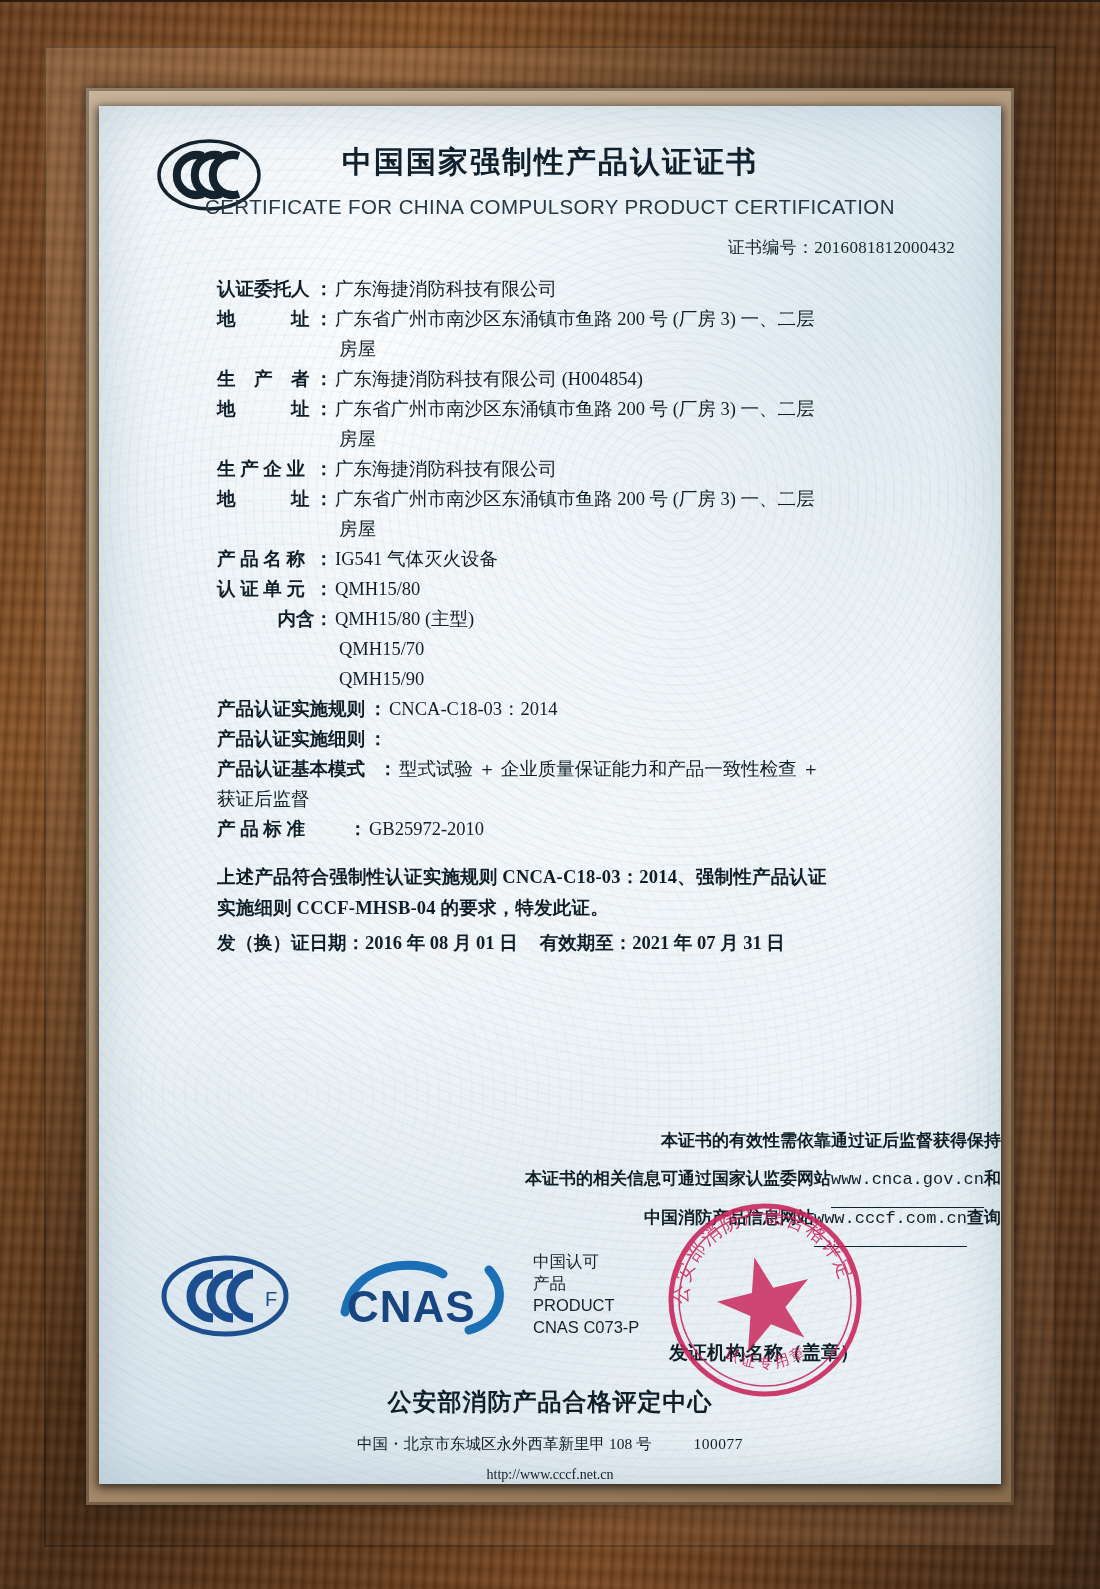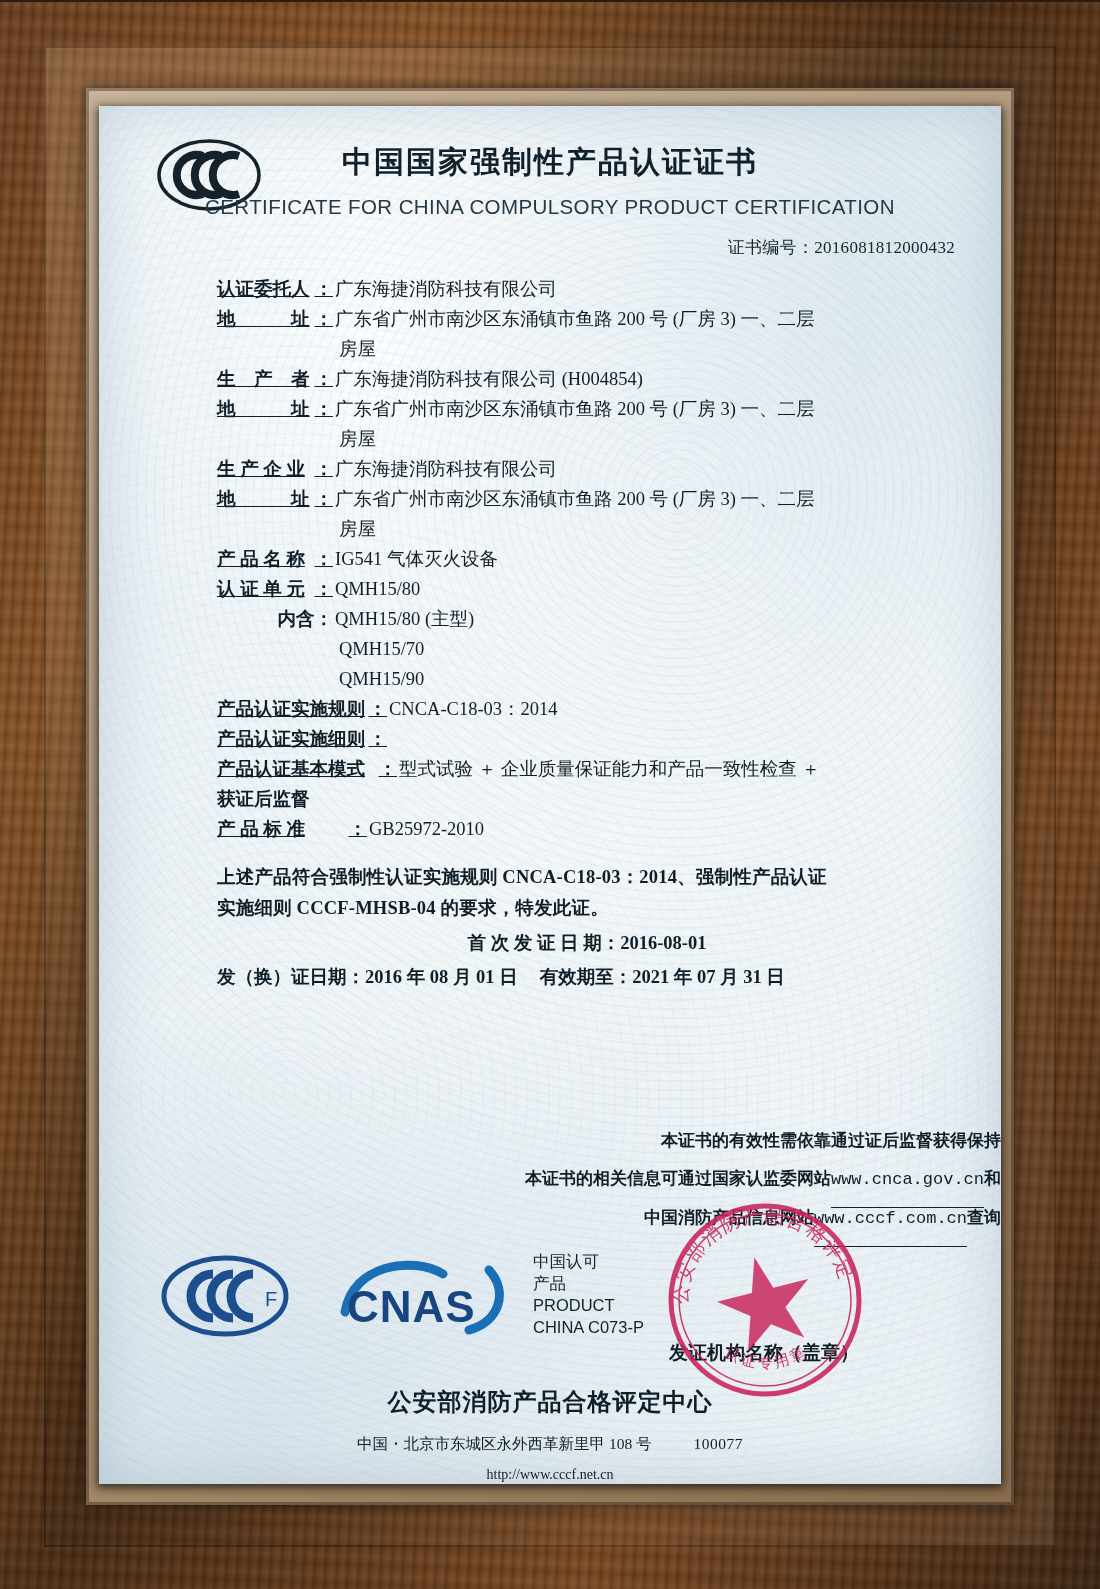--- a/index.html
+++ b/index.html
@@ -126,21 +126,20 @@
     line-height: 30px;
   }
   .row { display: flex; align-items: flex-start; }
   .lbl {
     flex: 0 0 118px;
     display: flex;
     justify-content: space-between;
     white-space: nowrap;
     font-weight: bold;
     letter-spacing: 0px;
-    text-decoration: underline;
   }
   .lbl > span { display: inline-block; }
   .colon { font-weight: bold; margin: 0 2px 0 0; }
   .val { flex: 1 1 auto; }
   .sub-line { margin-left: 122px; }
 
   #incl-label {
     flex: 0 0 118px;
     text-align: right;
     padding-right: 0;
@@ -369,38 +368,35 @@
           </div>
         </div>
 
         <div class="row">
           <div class="lbl" style="flex:0 0 182px">
             <span>产品认证基本模式</span>
               <span class="colon">：</span>
           </div>
           <div class="val">型式试验 ＋ 企业质量保证能力和产品一致性检查 ＋</div>
         </div>
-        <div style="font-weight:bold">获证后监督</div>
+        <div style="font-weight:normal">获证后监督</div>
 
         <div class="row">
           <div class="lbl" style="flex:0 0 152px">
             <span>产 品 标 准</span>
               <span class="colon">：</span>
           </div>
           <div class="val">GB25972-2010</div>
         </div>
 
         <div id="statement">
           <div>上述产品符合强制性认证实施规则 CNCA-C18-03：2014、强制性产品认证</div>
           <div>实施细则 CCCF-MHSB-04 的要求，特发此证。</div>
         </div>
 
-        <div id="first-issue">
-          <span>首 次 发 证 日 期</span><span>：</span><span>2016-08-01</span>
-        </div>
 
         <div id="issue-line">
           <span>发（换）证日期</span><span>：</span><span>2016 年 08 月 01 日</span><span class="gap"></span><span>有效期至</span><span>：</span><span>2021 年 07 月 31 日</span>
         </div>
       </div>
 
       <div id="notes">
         <div>本证书的有效性需依靠通过证后监督获得保持</div>
         <div>
           <span>本证书的相关信息可通过国家认监委网站</span><span class="url">www.cnca.gov.cn</span><span>和</span>
@@ -426,21 +422,21 @@
             <path d="M6 56 C14 8 74 0 104 18" fill="none" stroke="#1b6fb5" stroke-width="9" stroke-linecap="round"></path>
             <path d="M150 14 C170 36 160 66 130 74" fill="none" stroke="#1b6fb5" stroke-width="9" stroke-linecap="round"></path>
             <text x="8" y="66" font-family="Liberation Sans, sans-serif" font-size="44" font-weight="bold" fill="#17457f" letter-spacing="1">CNAS</text>
           </svg>
         </div>
 
         <div id="cnas-text">
           <div>中国认可</div>
           <div>产品</div>
           <div>PRODUCT</div>
-          <div>CHINA C073-P</div>
+          <div>CNAS C073-P</div>
         </div>
 
         <div id="issuer-label">发证机构名称（盖章）</div>
       </div>
 
       <div id="stamp">
         <svg viewBox="0 0 212 212" width="212" height="212">
           <g transform="rotate(-14 106 106)">
             <circle cx="106" cy="106" r="94" fill="none" stroke="#c8245a" stroke-width="5"></circle>
             <circle cx="106" cy="106" r="86" fill="none" stroke="#c8245a" stroke-width="1.5"></circle>

